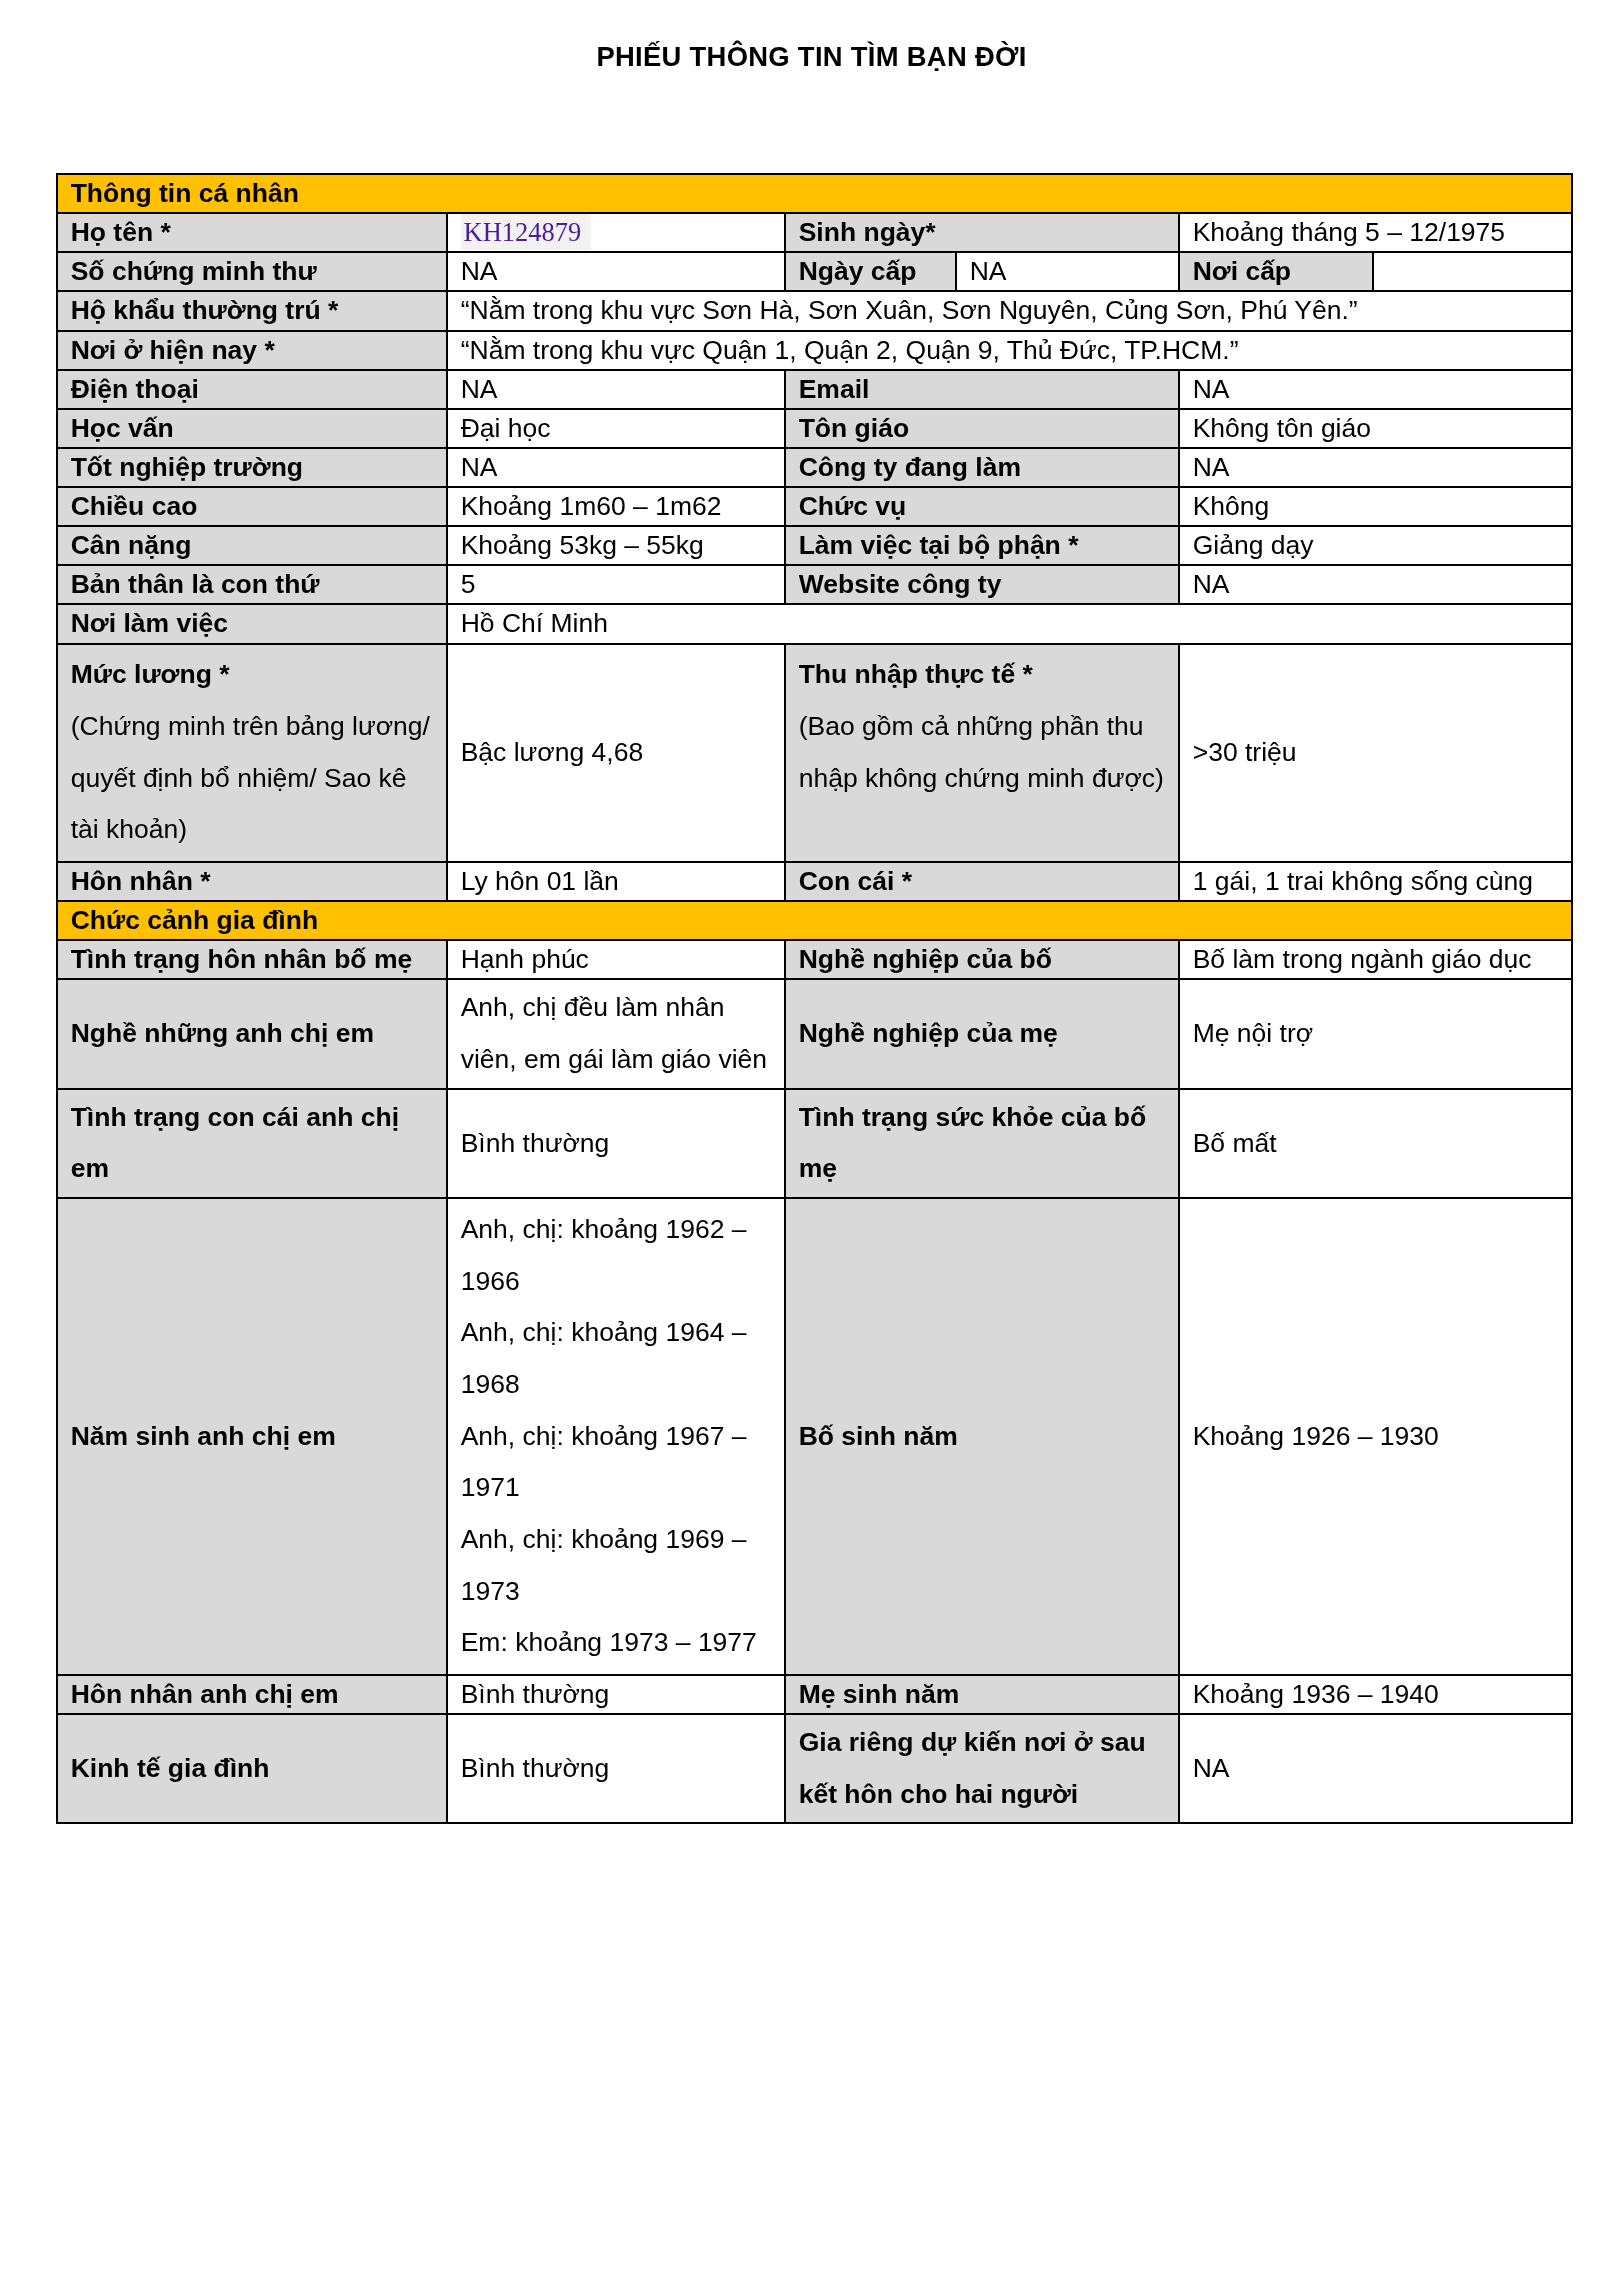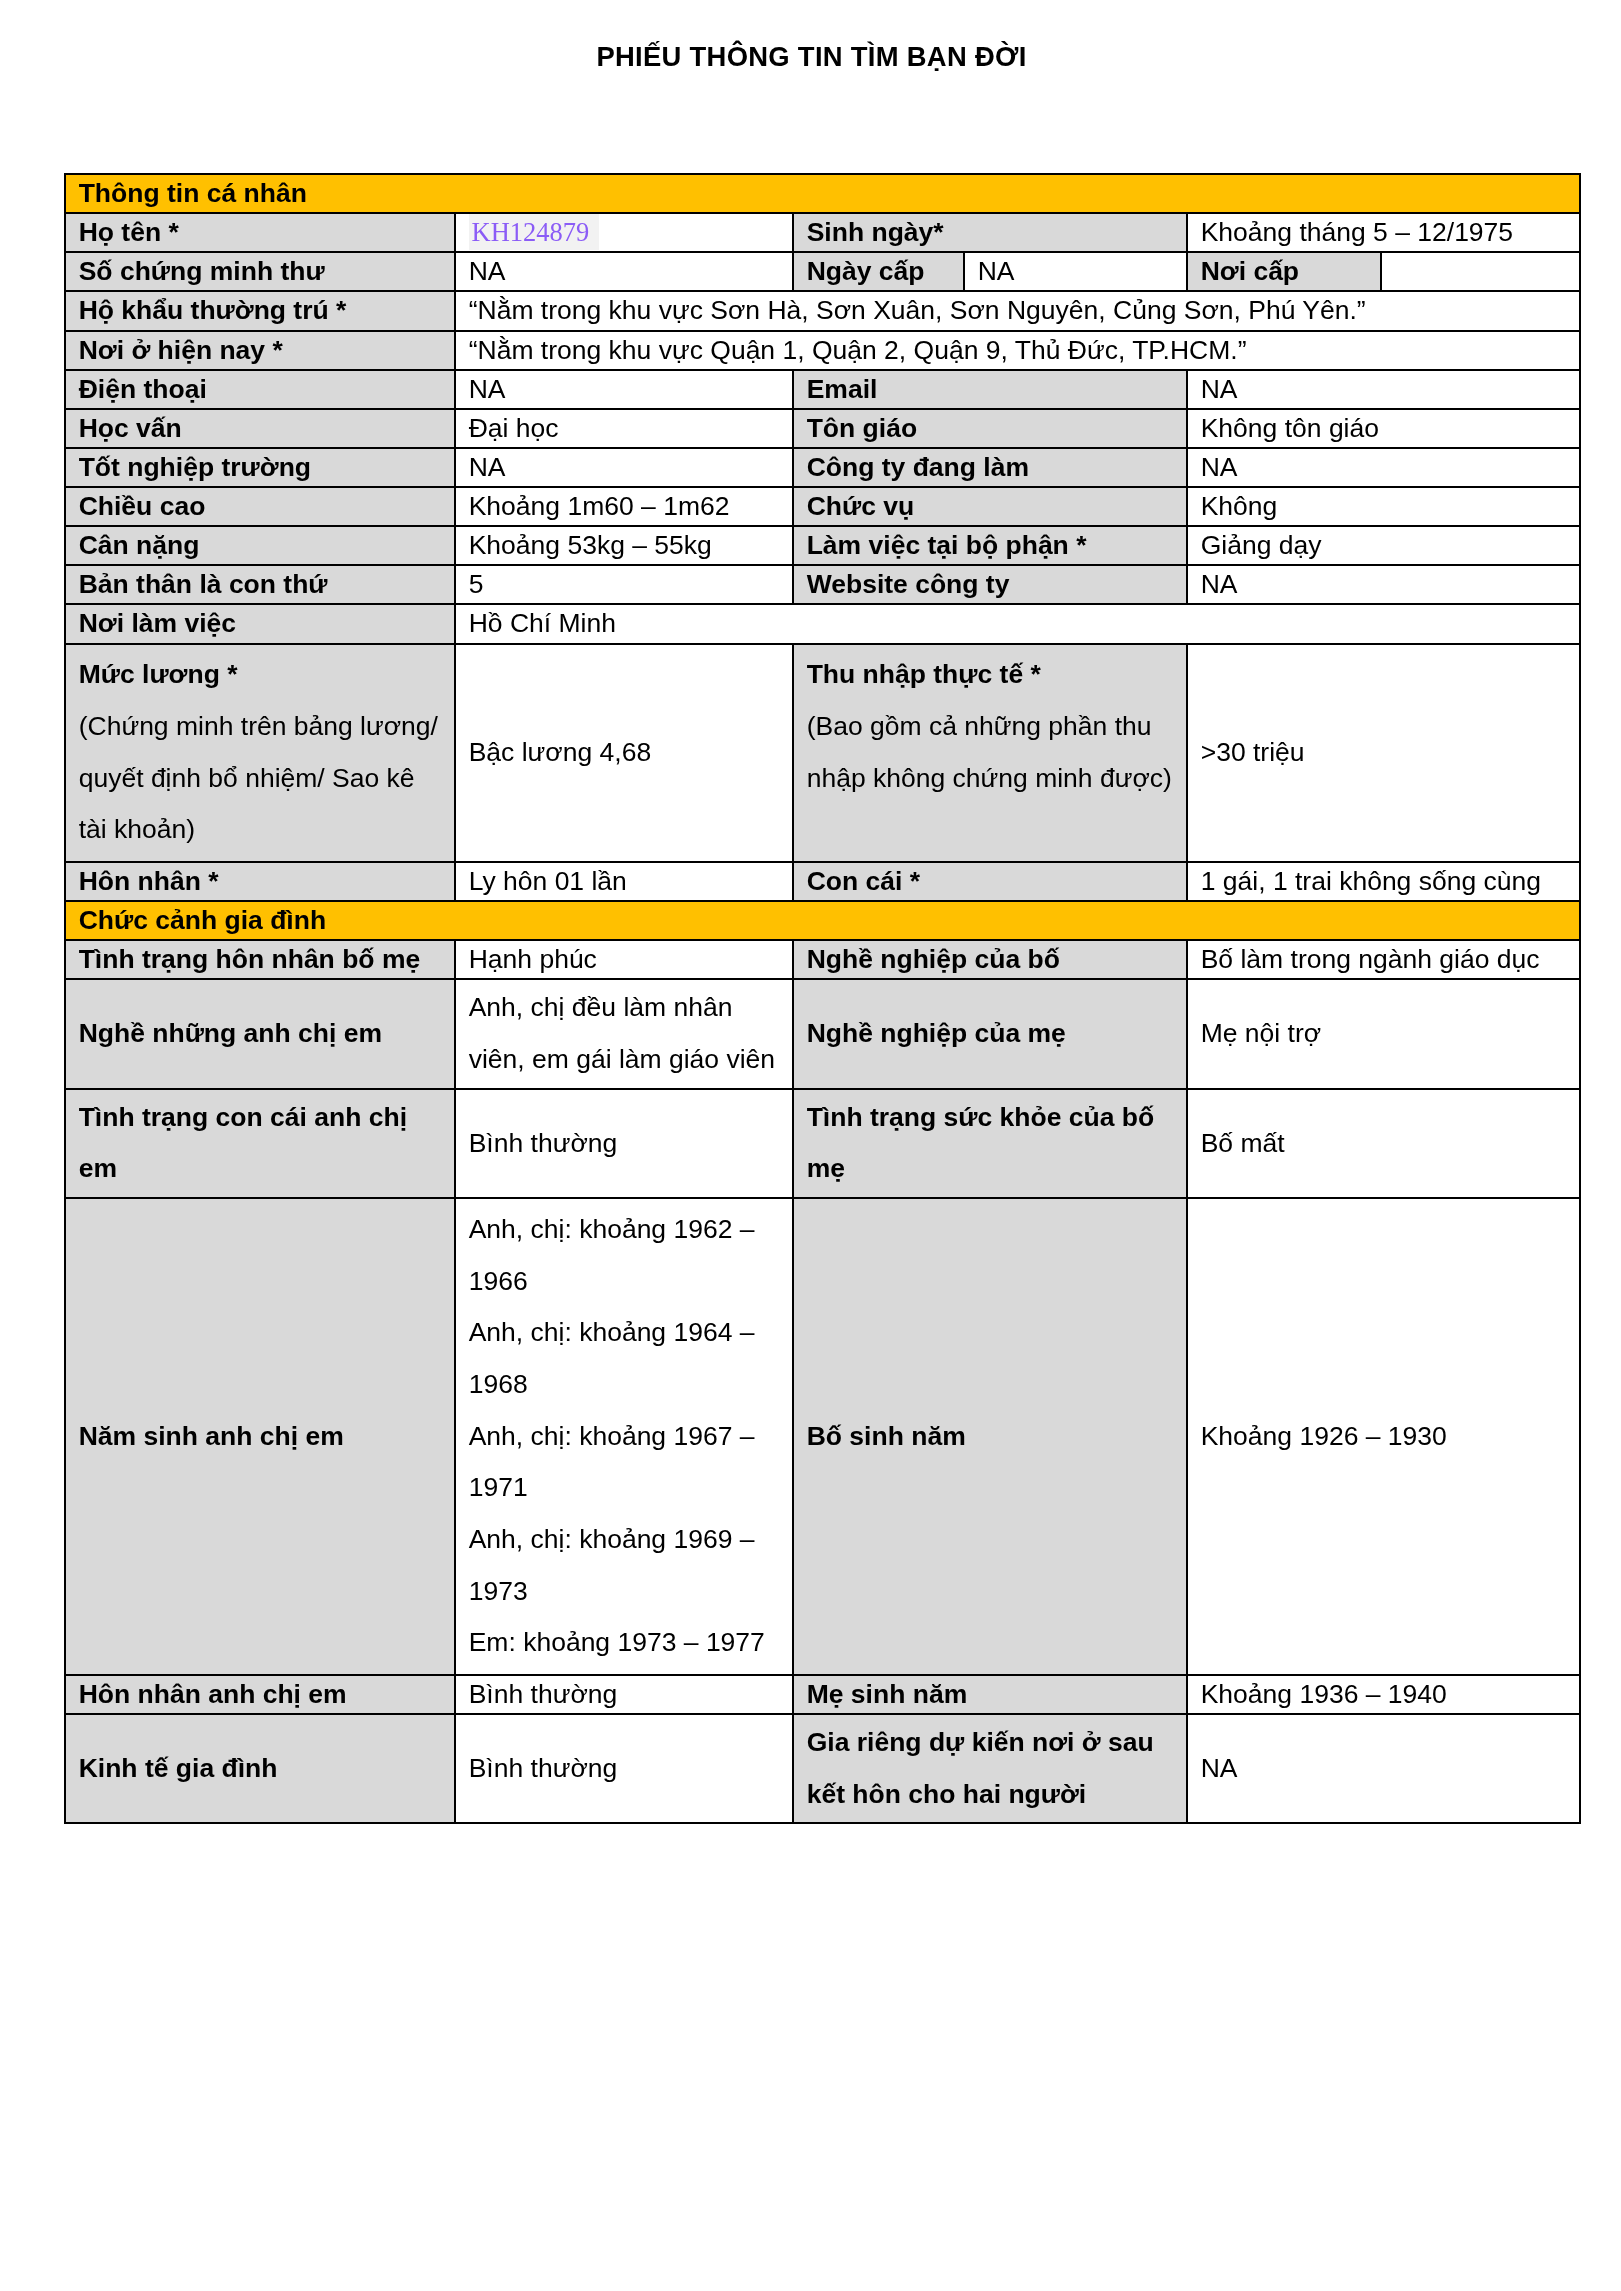--- a/index.html
+++ b/index.html
@@ -11,40 +11,40 @@
   html,body{margin:0;padding:0;}
   body{
     width:1621px;height:2292px;background:#ffffff;position:relative;
     font-family:"Liberation Sans", sans-serif;color:#000;
   }
   .title{
     position:absolute;top:41px;left:1px;width:1621px;text-align:center;
     font-size:27.4px;font-weight:700;letter-spacing:0.3px;
   }
   table.form{
-    position:absolute;left:64px;top:173px;width:1515px;
+    position:absolute;left:56px;top:173px;width:1515px;
     border-collapse:collapse;table-layout:fixed;
     border:2.9px solid var(--c-border);
   }
   td{
     border:2px solid var(--c-border);
     font-size:26.5px;line-height:1.25;
     padding:2px 12.7px;vertical-align:middle;
     overflow:hidden;word-wrap:break-word;
   }
   tr.sec td{
     background:var(--c-section);font-weight:700;height:29px;
   }
   td.lbl{background:var(--c-label);font-weight:700;}
   tr.std{height:38px;}
   .ml{line-height:1.95;}
   td.vtop{vertical-align:top;padding-top:4.9px;padding-bottom:4.9px;margin-top:40px;}
   .note{font-weight:400;}
   .code{
-    font-family:"Liberation Serif", serif;color:#8b5cf6;
+    font-family:"Liberation Serif", serif;color:#4c1d95;
     background:var(--c-highlight);padding:2.9px 9.8px 2.9px 2.9px;
   }
 </style>
 </head>
 <body>
 
 <div class="title">PHIẾU THÔNG TIN TÌM BẠN ĐỜI</div>
 
 <table class="form">
   <colgroup>

